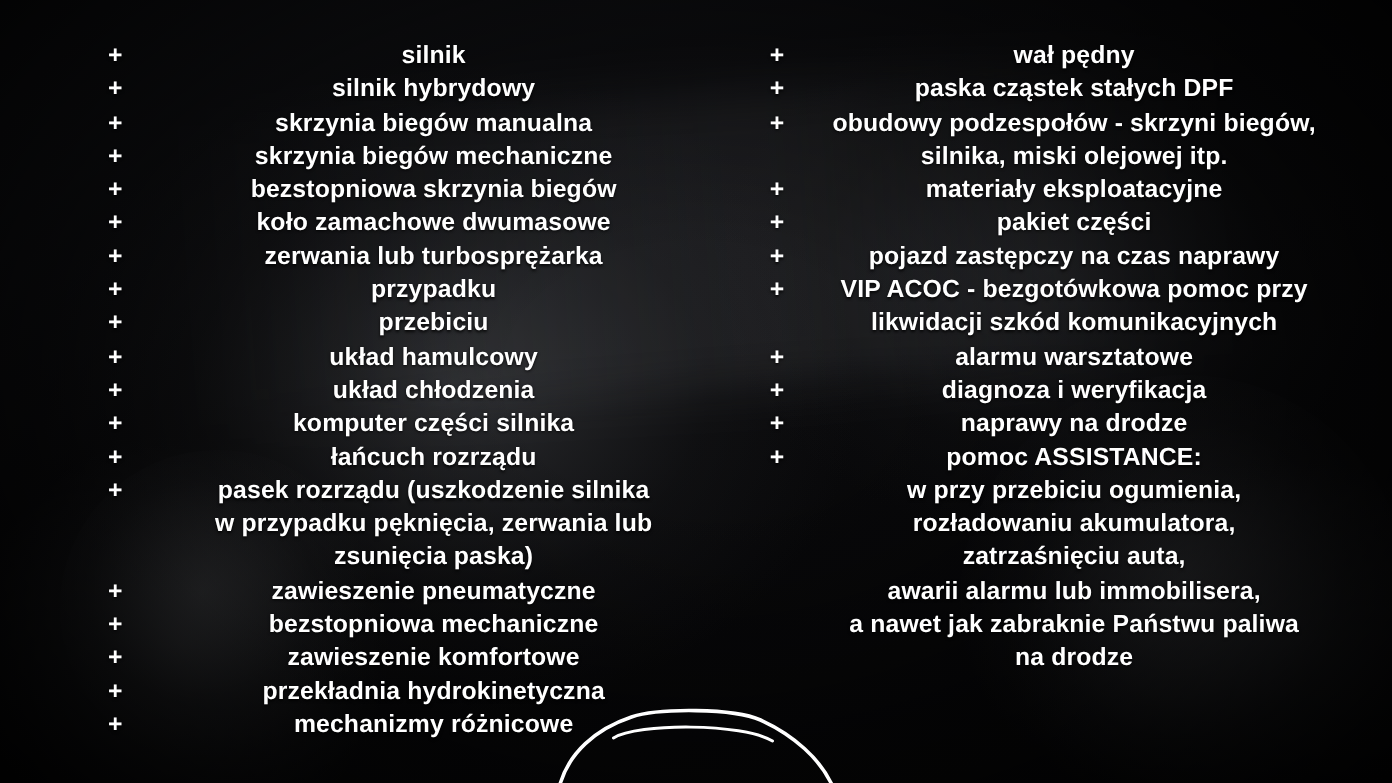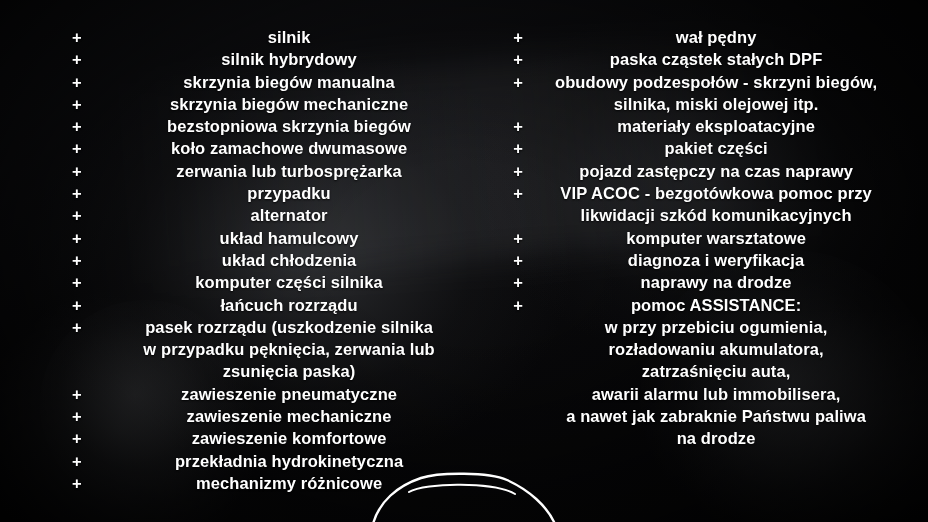--- a/index.html
+++ b/index.html
@@ -140,48 +140,48 @@
     <div class="col col-left">
       <ul class="list" id="left-list">
           <li><span class="plus">+</span><span class="txt">silnik</span></li>
           <li><span class="plus">+</span><span class="txt">silnik hybrydowy</span></li>
           <li><span class="plus">+</span><span class="txt">skrzynia biegów manualna</span></li>
           <li><span class="plus">+</span><span class="txt">skrzynia biegów mechaniczne</span></li>
           <li><span class="plus">+</span><span class="txt">bezstopniowa skrzynia biegów</span></li>
           <li><span class="plus">+</span><span class="txt">koło zamachowe dwumasowe</span></li>
           <li><span class="plus">+</span><span class="txt">zerwania lub turbosprężarka</span></li>
           <li><span class="plus">+</span><span class="txt">przypadku</span></li>
-          <li><span class="plus">+</span><span class="txt">alternator</span></li>
+          <li><span class="plus">+</span><span class="txt">przebiciu</span></li>
           <li><span class="plus">+</span><span class="txt">układ hamulcowy</span></li>
           <li><span class="plus">+</span><span class="txt">układ chłodzenia</span></li>
           <li><span class="plus">+</span><span class="txt">komputer części silnika</span></li>
           <li><span class="plus">+</span><span class="txt">łańcuch rozrządu</span></li>
           <li><span class="plus">+</span><span class="txt">pasek rozrządu (uszkodzenie silnika
 w przypadku pęknięcia, zerwania lub
 zsunięcia paska)</span></li>
           <li><span class="plus">+</span><span class="txt">zawieszenie pneumatyczne</span></li>
-          <li><span class="plus">+</span><span class="txt">zawieszenie mechaniczne</span></li>
+          <li><span class="plus">+</span><span class="txt">bezstopniowa mechaniczne</span></li>
           <li><span class="plus">+</span><span class="txt">zawieszenie komfortowe</span></li>
           <li><span class="plus">+</span><span class="txt">przekładnia hydrokinetyczna</span></li>
           <li><span class="plus">+</span><span class="txt">mechanizmy różnicowe</span></li>
         </ul>
     </div>
 
     <div class="col col-right">
       <ul class="list" id="right-list">
           <li><span class="plus">+</span><span class="txt">wał pędny</span></li>
           <li><span class="plus">+</span><span class="txt">paska cząstek stałych DPF</span></li>
           <li><span class="plus">+</span><span class="txt">obudowy podzespołów - skrzyni biegów,
 silnika, miski olejowej itp.</span></li>
           <li><span class="plus">+</span><span class="txt">materiały eksploatacyjne</span></li>
           <li><span class="plus">+</span><span class="txt">pakiet części</span></li>
           <li><span class="plus">+</span><span class="txt">pojazd zastępczy na czas naprawy</span></li>
           <li><span class="plus">+</span><span class="txt">VIP ACOC - bezgotówkowa pomoc przy
 likwidacji szkód komunikacyjnych</span></li>
-          <li><span class="plus">+</span><span class="txt">komputer warsztatowe</span></li>
+          <li><span class="plus">+</span><span class="txt">alarmu warsztatowe</span></li>
           <li><span class="plus">+</span><span class="txt">diagnoza i weryfikacja</span></li>
           <li><span class="plus">+</span><span class="txt">naprawy na drodze</span></li>
           <li><span class="plus">+</span><span class="txt">pomoc ASSISTANCE:
 w przy przebiciu ogumienia,
 rozładowaniu akumulatora,
 zatrzaśnięciu auta,
 awarii alarmu lub immobilisera,
 a nawet jak zabraknie Państwu paliwa
 na drodze</span></li>
         </ul>

